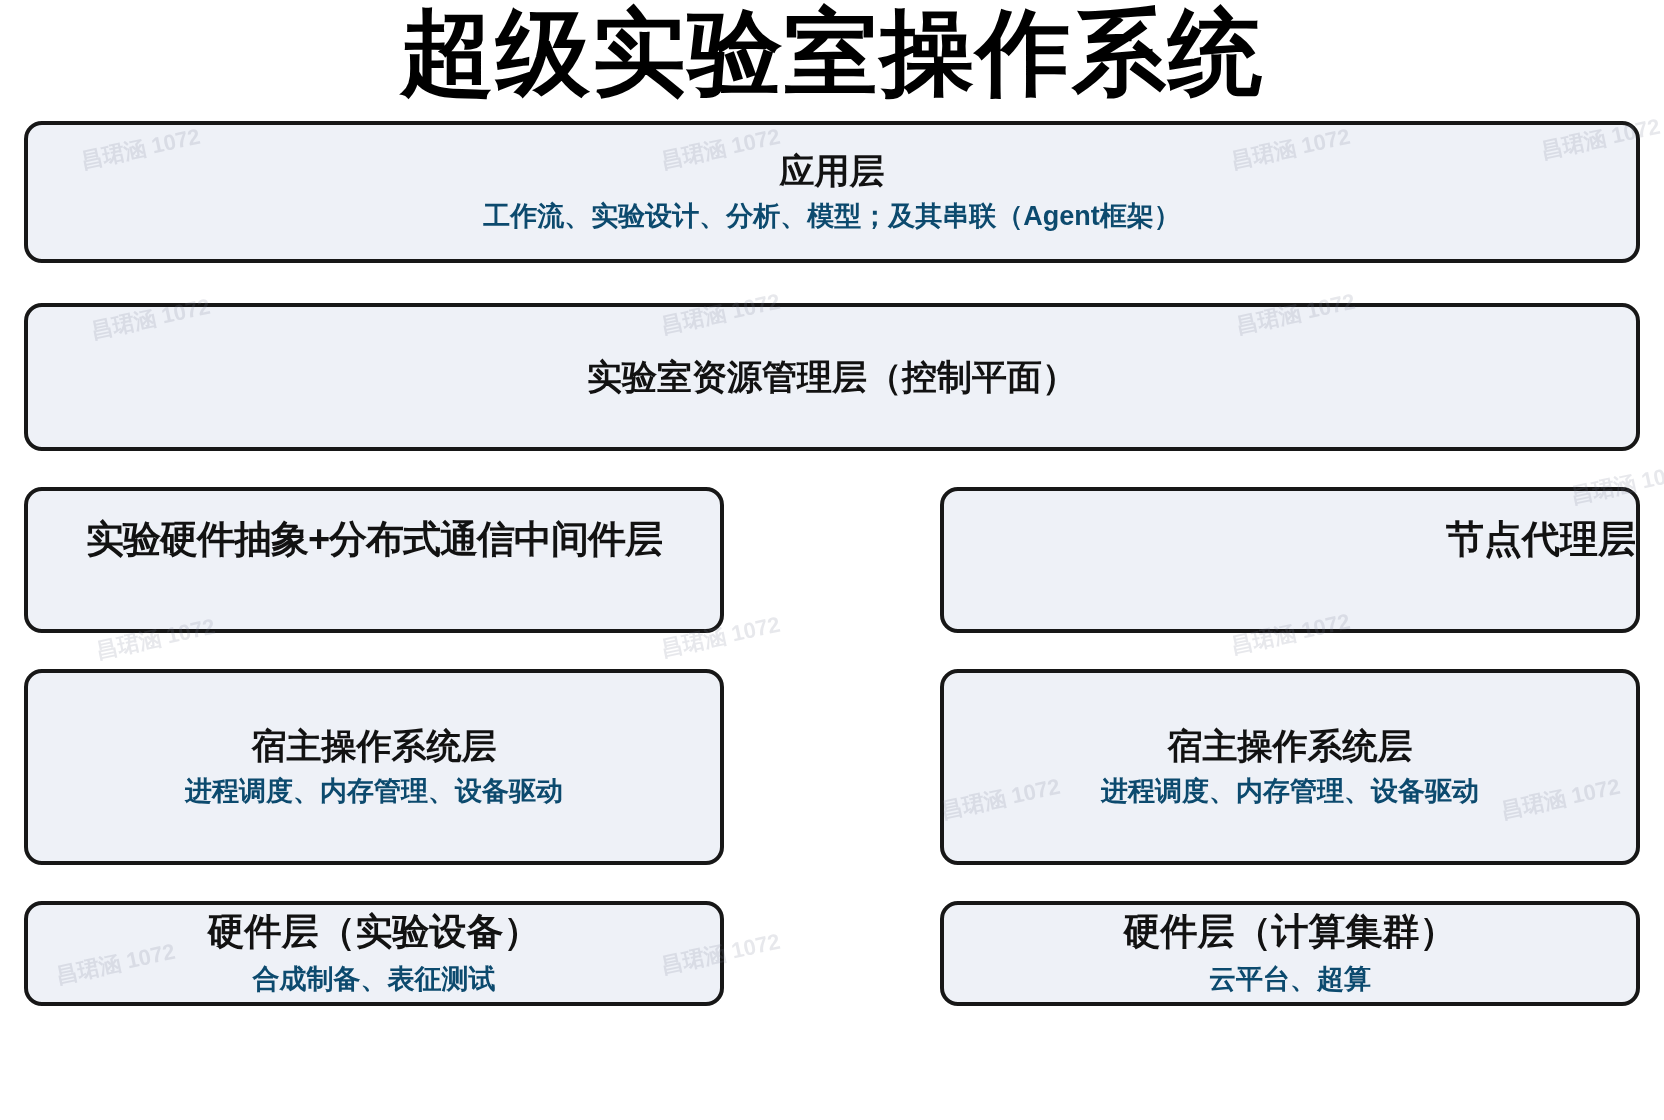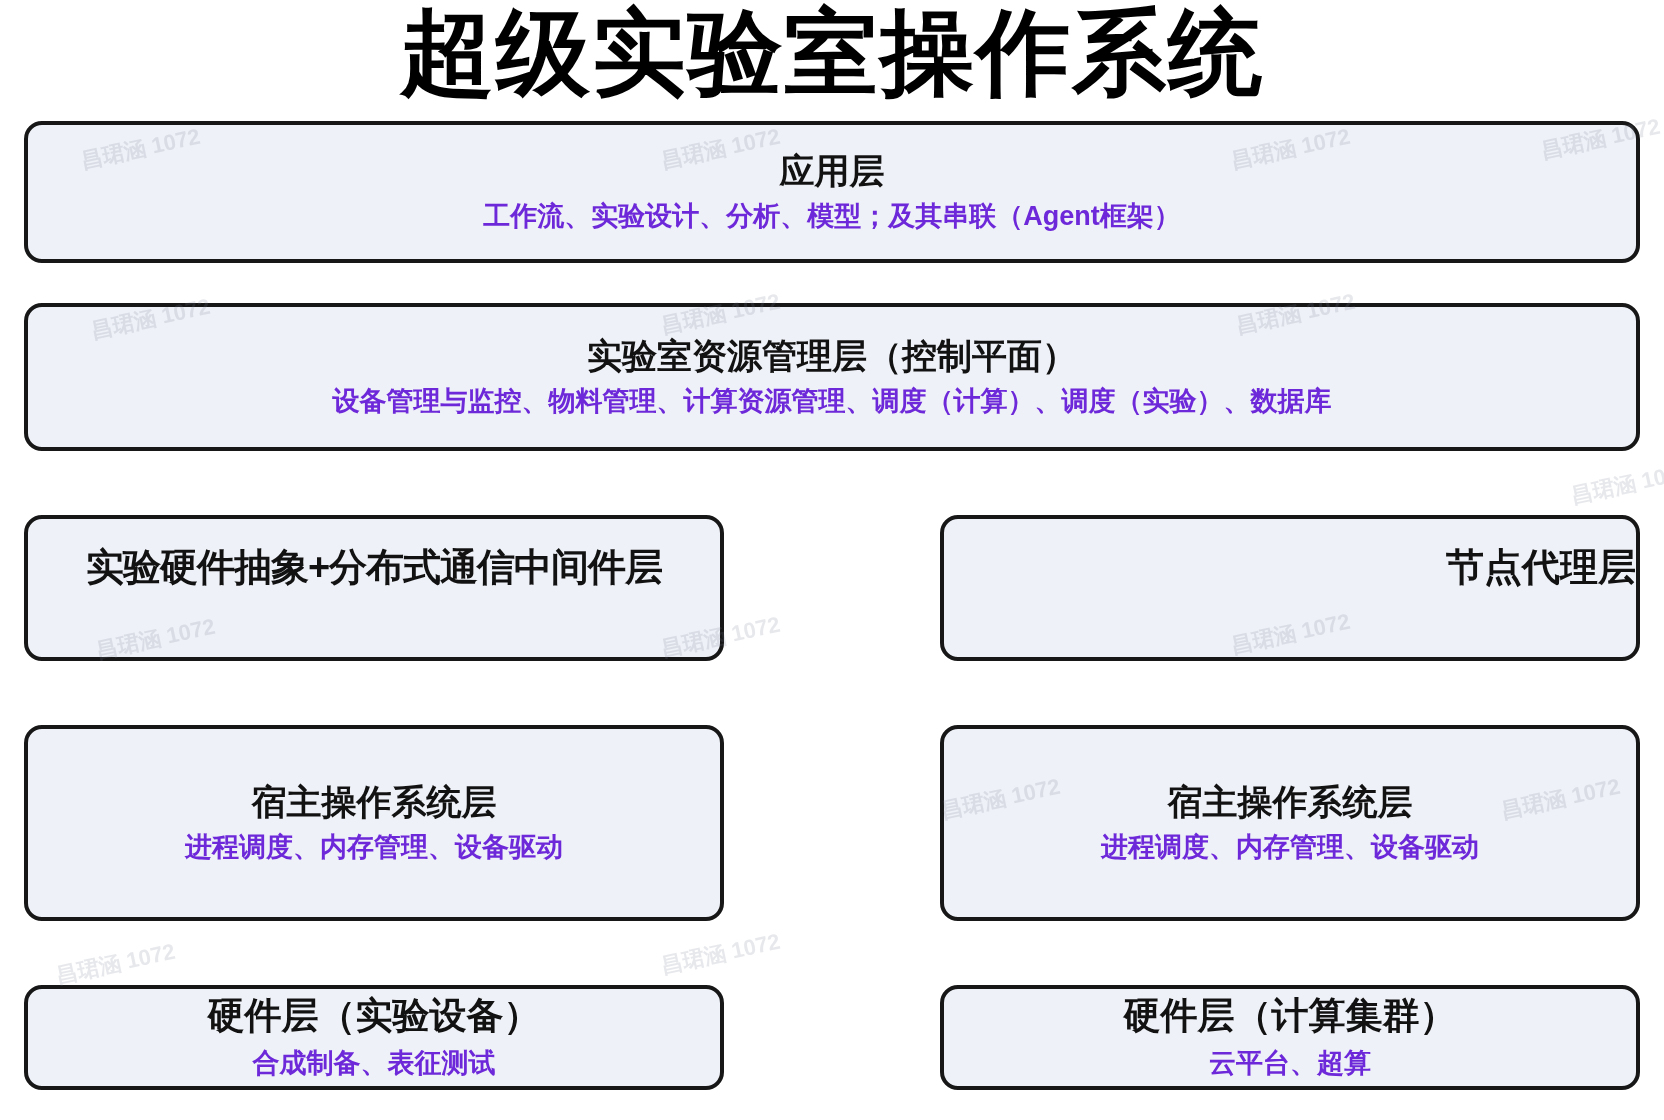--- a/index.html
+++ b/index.html
@@ -52,21 +52,21 @@
     font-weight: 700;
     line-height: 1.2;
     text-align: center;
     color: #121212;
   }
   .box .sub {
     font-size: 27px;
     font-weight: 700;
     line-height: 1.25;
     text-align: center;
-    color: #6d28d9;
+    color: #0c4a6e;
     margin-top: 8px;
   }
   .full {
     width: 1616px;
   }
   #app-layer {
     height: 142px;
     margin-bottom: 40px;
   }
   #resource-layer {
@@ -78,21 +78,20 @@
     display: flex;
     justify-content: space-between;
     width: 1616px;
     margin-bottom: 36px;
     position: relative;
     z-index: 3;
   }
   .col-box {
     width: 700px;
     box-sizing: border-box;
-    margin-top: 28px;
   }
   .row-mid .col-box {
     height: 146px;
   }
   .row-mid .col-box .head {
     font-size: 38px;
   }
   .row-host .col-box {
     height: 196px;
   }
@@ -135,21 +134,20 @@
 
   <div class="title">超级实验室操作系统</div>
 
   <div class="box full" id="app-layer">
     <div class="head">应用层</div>
     <div class="sub">工作流、实验设计、分析、模型；及其串联（Agent框架）</div>
   </div>
 
   <div class="box full" id="resource-layer">
     <div class="head">实验室资源管理层（控制平面）</div>
-    <div class="sub">设备管理与监控、物料管理、计算资源管理、调度（计算）、调度（实验）、数据库</div>
   </div>
 
   <div class="row row-mid">
     <div class="box col-box" id="middleware-layer">
       <div class="head">实验硬件抽象+分布式通信中间件层</div>
     </div>
     <div class="box col-box" id="node-agent-layer">
       <div class="head">节点代理层</div>
     </div>
   </div>

